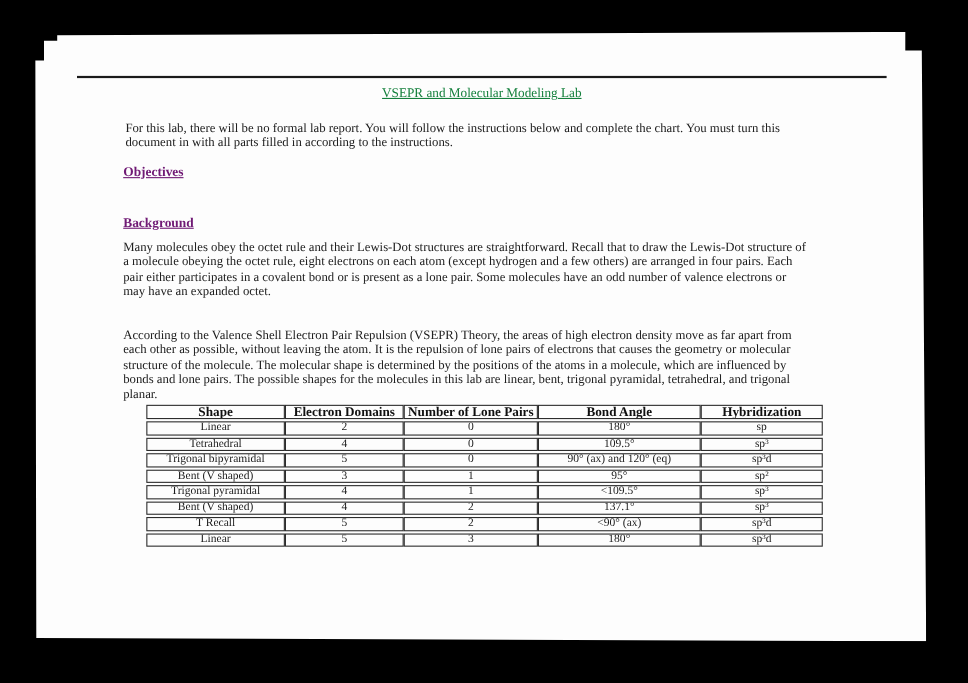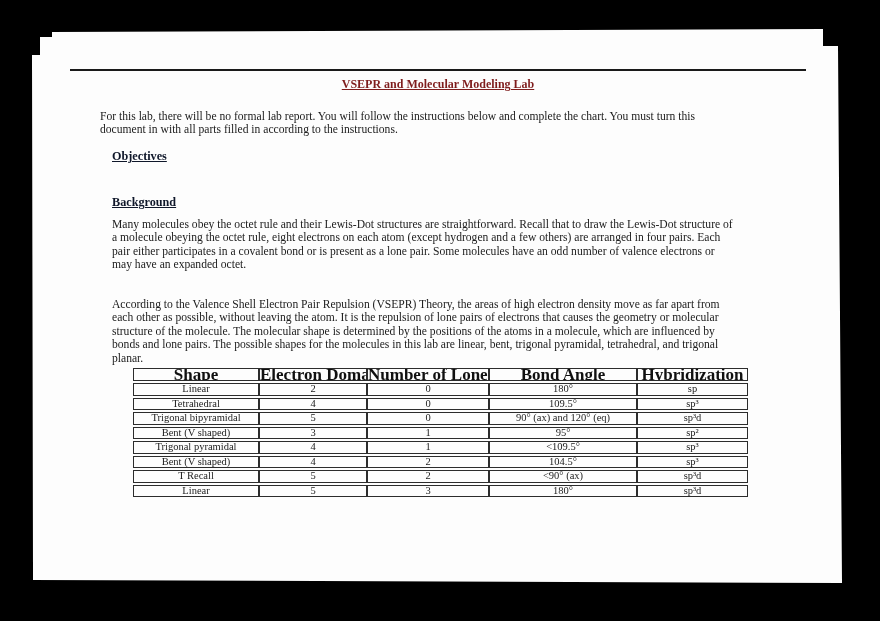--- a/index.html
+++ b/index.html
@@ -24,37 +24,37 @@
     );
   }
   .abs { position: absolute; }
   .rule {
     left: 70px; top: 69px; width: 736px; height: 2px;
     background: #1a1a1a;
   }
   .title {
     left: 70px; top: 77px; width: 736px;
     text-align: center;
-    font-weight: bold;
+    font-weight: normal;
     font-size: 12px;
-    color: #7f1d1d;
+    color: #15803d;
   }
   .title span { text-decoration: underline; }
   .body-text {
     font-size: 11.6px;
     line-height: 13.4px;
     white-space: pre;
     color: #202020;
   }
-  .p-intro { left: 100px; top: 110px; }
+  .p-intro { left: 114px; top: 110px; }
   .heading {
     font-weight: bold;
     font-size: 12.2px;
     text-decoration: underline;
-    color: #0f172a;
+    color: #701a75;
   }
   .h-objectives { left: 112px; top: 149px; }
   .li-objective { left: 142px; top: 172px; }
   .h-background { left: 112px; top: 195px; }
   .p-bg1 { left: 112px; top: 218px; }
   .p-bg2 { left: 112px; top: 286px; margin-top: 12px; }
 
   table.vsepr {
     position: absolute;
     left: 133px; top: 366px;
@@ -67,21 +67,21 @@
   table.vsepr th, table.vsepr td {
     border: 1px solid #2c2c2c;
     text-align: center;
     vertical-align: middle;
     padding: 0;
     overflow: hidden;
     white-space: nowrap;
   }
   table.vsepr th {
     height: 12px;
-    font-size: 17px;
+    font-size: 12px;
     line-height: 11px;
     font-weight: bold;
     color: #101010;
   }
   table.vsepr td {
     height: 11px;
     font-size: 10.5px;
     line-height: 10.5px;
     color: #1c1c1c;
   }
@@ -167,21 +167,21 @@
             <td>Trigonal pyramidal</td>
             <td>4</td>
             <td>1</td>
             <td>&lt;109.5°</td>
             <td>sp³</td>
           </tr>
           <tr>
             <td>Bent (V shaped)</td>
             <td>4</td>
             <td>2</td>
-            <td>104.5°</td>
+            <td>137.1°</td>
             <td>sp³</td>
           </tr>
           <tr>
             <td>T Recall</td>
             <td>5</td>
             <td>2</td>
             <td>&lt;90° (ax)</td>
             <td>sp³d</td>
           </tr>
           <tr>

